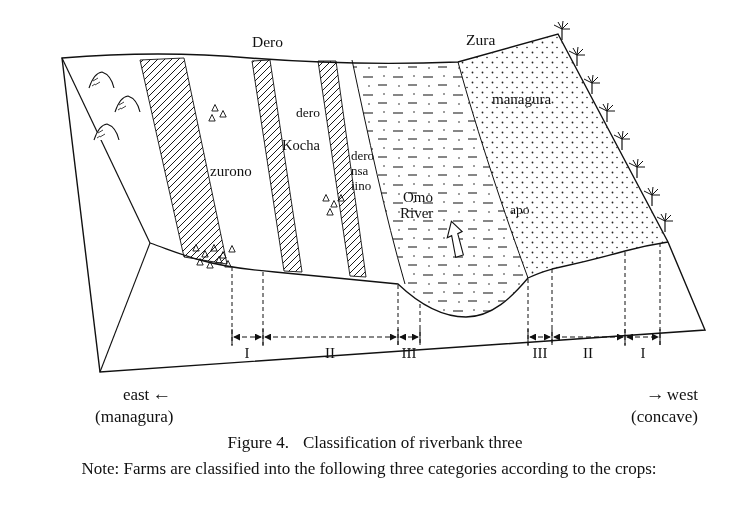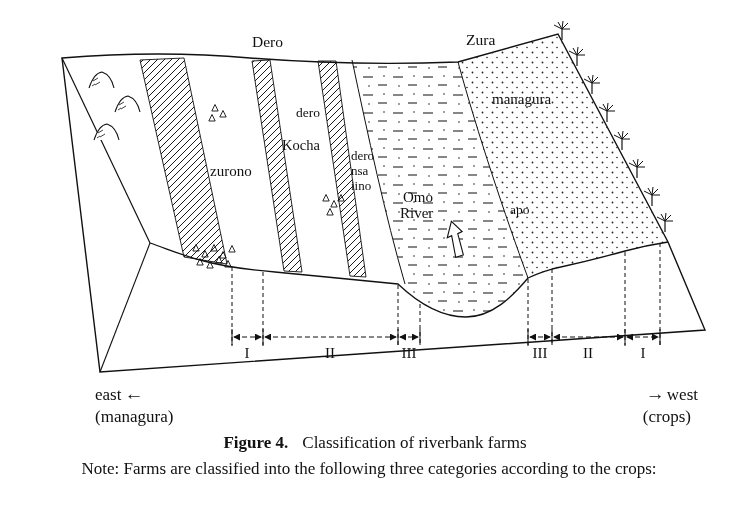--- a/index.html
+++ b/index.html
@@ -7,25 +7,25 @@
   .figure-wrap{position:relative;width:750px;height:522px;overflow:hidden;background:#fff;}
   svg{display:block;}
   svg text{font-family:"Liberation Serif",serif;fill:#111;}
   .t16{font-size:15.5px;}
   .t15{font-size:15px;}
   .t14{font-size:14.5px;}
   .t13{font-size:13px;}
   .t13b{font-size:13.5px;}
   .roman{font-size:15px;}
   .directions{position:absolute;top:382px;left:0;width:750px;height:48px;font-size:17px;line-height:1.25;}
-  .dir-east{position:absolute;left:95px;top:0;text-align:left;}
-  .dir-west{position:absolute;right:52px;top:0;text-align:left;}
+  .dir-east{position:absolute;left:95px;top:0;text-align:right;}
+  .dir-west{position:absolute;right:52px;top:0;text-align:right;}
   .dir-arrow{font-size:19px;letter-spacing:-1px;padding:0 3px;}
   .caption-row{position:absolute;top:433px;left:0;width:750px;text-align:center;font-size:17px;}
-  .caption-label{font-weight:bold;margin-right:14px;margin-top:8px;}
+  .caption-label{font-weight:normal;margin-right:14px;margin-top:8px;}
   .note-block{position:absolute;top:458px;left:0;width:738px;text-align:center;font-size:17px;line-height:1.32;}
 </style>
 </head>
 <body>
 
 <div class="figure-wrap">
 
   <svg width="750" height="378" viewBox="0 0 750 378">
     <defs>
       <pattern id="hatchPat" patternUnits="userSpaceOnUse" width="7" height="7">
@@ -171,25 +171,25 @@
     <div class="dir-east">
       <div>
         <span>east</span><span class="dir-arrow">←</span>
       </div>
       <div>(managura)</div>
     </div>
     <div class="dir-west">
       <div>
         <span class="dir-arrow">→</span><span>west</span>
       </div>
-      <div>(crops)</div>
+      <div>(concave)</div>
     </div>
   </div>
 
   <div class="caption-row">
-    <span class="caption-label">Figure 4.</span><span>Classification of riverbank farms</span>
+    <span class="caption-label">Figure 4.</span><span>Classification of riverbank three</span>
   </div>
 
   <div class="note-block">
     <div>Note: Farms are classified into the following three categories according to the crops:</div>
   </div>
 
 </div>
 
 </body></html>

